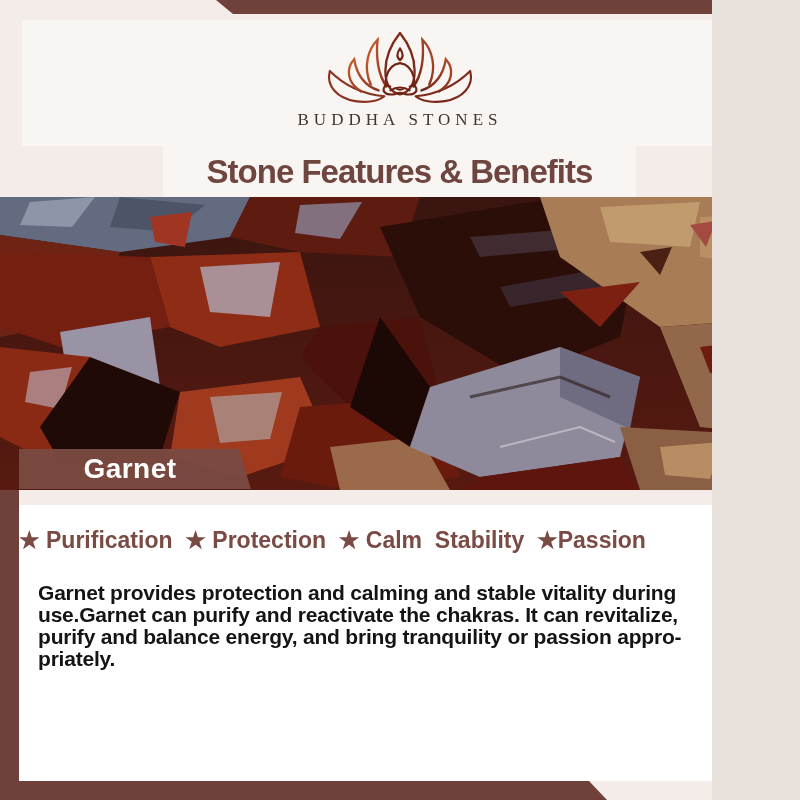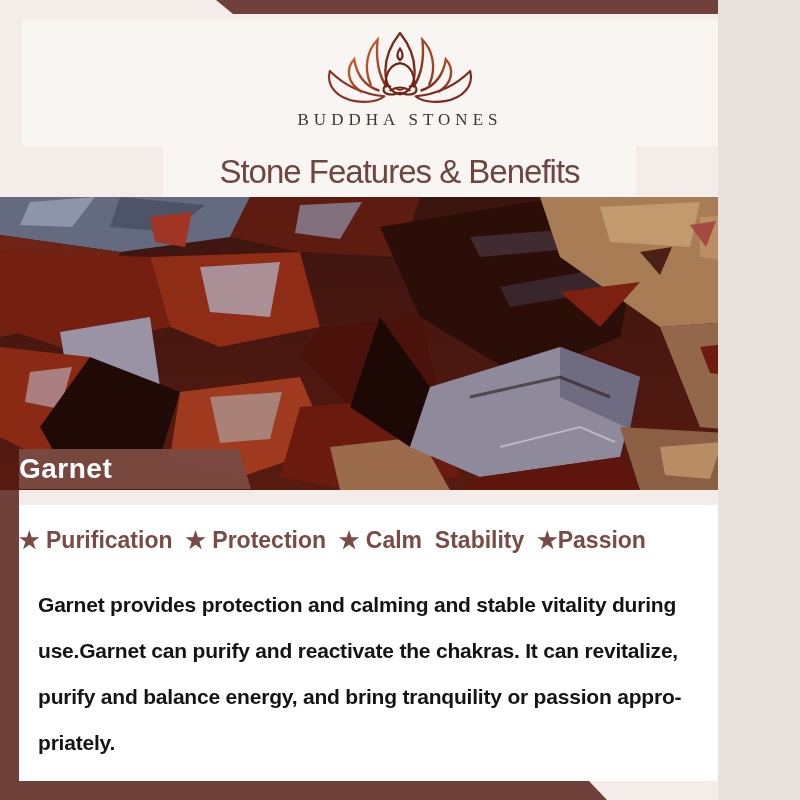--- a/index.html
+++ b/index.html
@@ -1,17 +1,17 @@
 <!DOCTYPE html>
 <html><head>
 <meta charset="utf-8">
 <style>
   html,body{margin:0;padding:0;background:#e9e2dc;}
   .page{position:relative;width:712px;height:800px;overflow:hidden;
-        background:#f3ece8;font-family:"Liberation Sans",sans-serif;padding-left:6px;}
+        background:#f3ece8;font-family:"Liberation Sans",sans-serif;}
 
   
   .panel-logo{position:absolute;left:22px;top:20px;width:756px;height:126px;background:#f9f5f2;}
   .panel-title{position:absolute;left:163px;top:146px;width:473px;height:51px;background:#f9f5f2;}
 
   
   .ribbon{position:absolute;background:rgba(98,46,39,0.9);}
   .ribbon-top{left:0;top:0;width:781px;height:14px;
       clip-path:polygon(216px 0,781px 0,781px 14px,233px 14px);}
   .ribbon-right{left:781px;top:0;width:19px;height:600px;
@@ -23,41 +23,41 @@
 
   
   .logo-svg{position:absolute;left:320px;top:30px;width:160px;height:78px;}
   .brand-name{position:absolute;left:0;top:110px;width:800px;text-align:center;
       font-family:"Liberation Serif",serif;font-size:17px;letter-spacing:5px;
       color:#3d3530;font-weight:400;}
 
   
   .section-title{position:absolute;left:163px;top:146px;width:473px;height:51px;
       display:flex;align-items:center;justify-content:center;
-      font-size:33px;font-weight:400;letter-spacing:-1px;color:#6f453f;white-space:nowrap;}
+      font-size:33px;font-weight:700;letter-spacing:-1px;color:#6f453f;white-space:nowrap;}
 
   
   .photo{position:absolute;left:0;top:197px;width:800px;height:293px;}
 
   
   .stone-banner{position:absolute;left:19px;top:449px;width:232px;height:40px;
       background:rgba(122,74,66,0.96);
       clip-path:polygon(0 0,calc(100% - 12px) 0,100% 100%,0 100%);
-      display:flex;align-items:center;}
+      display:flex;align-items:center;justify-content:center;}
   .stone-banner span{color:#ffffff;font-size:28px;font-weight:700;letter-spacing:.5px;
       padding-right:10px;}
 
   
   .content-card{position:absolute;left:19px;top:505px;width:759px;height:276px;background:#ffffff;}
 
   .features-line{position:absolute;left:19px;top:527px;width:759px;text-align:left;
       font-size:23px;font-weight:700;color:#7a4a44;white-space:pre;}
 
   .description{position:absolute;left:38px;top:582px;width:742px;
-      font-size:21px;font-weight:700;line-height:46px;color:#141414;
+      font-size:21px;font-weight:700;line-height:22px;color:#141414;
       letter-spacing:-0.2px;white-space:pre-line;}
 </style>
 </head>
 <body>
 
 <div class="page">
 
   <div class="panel-logo"></div>
   <div class="panel-title"></div>
 

